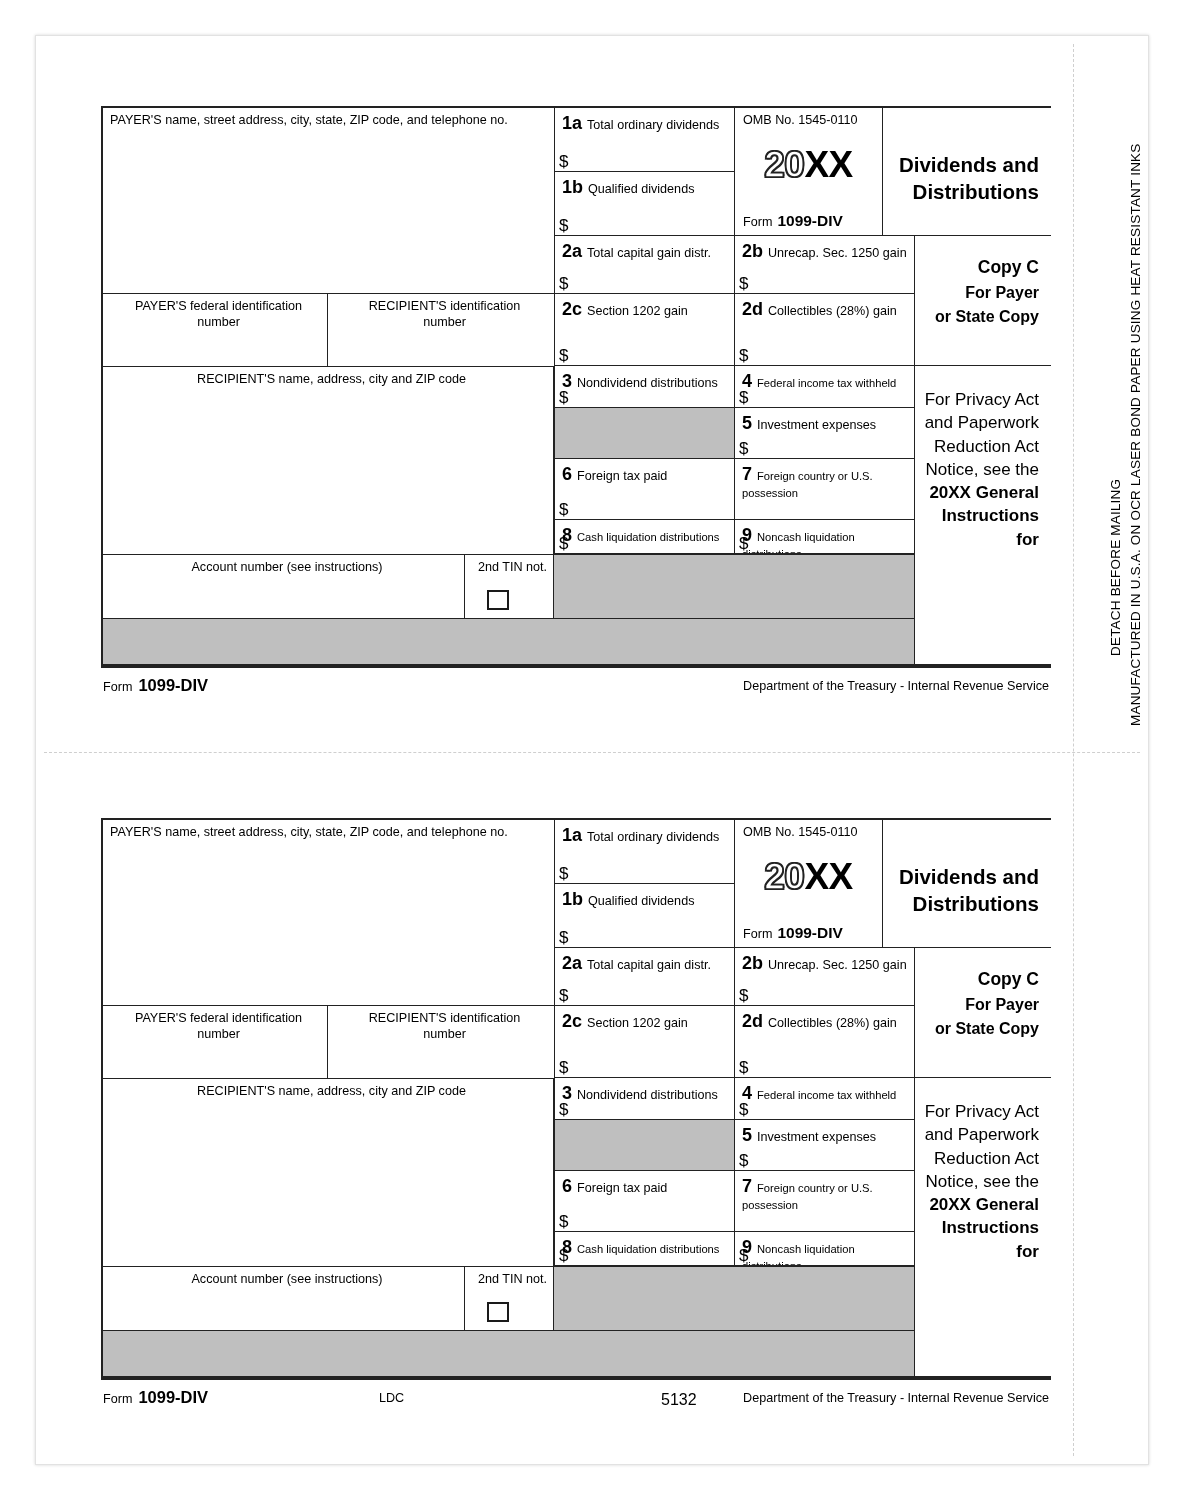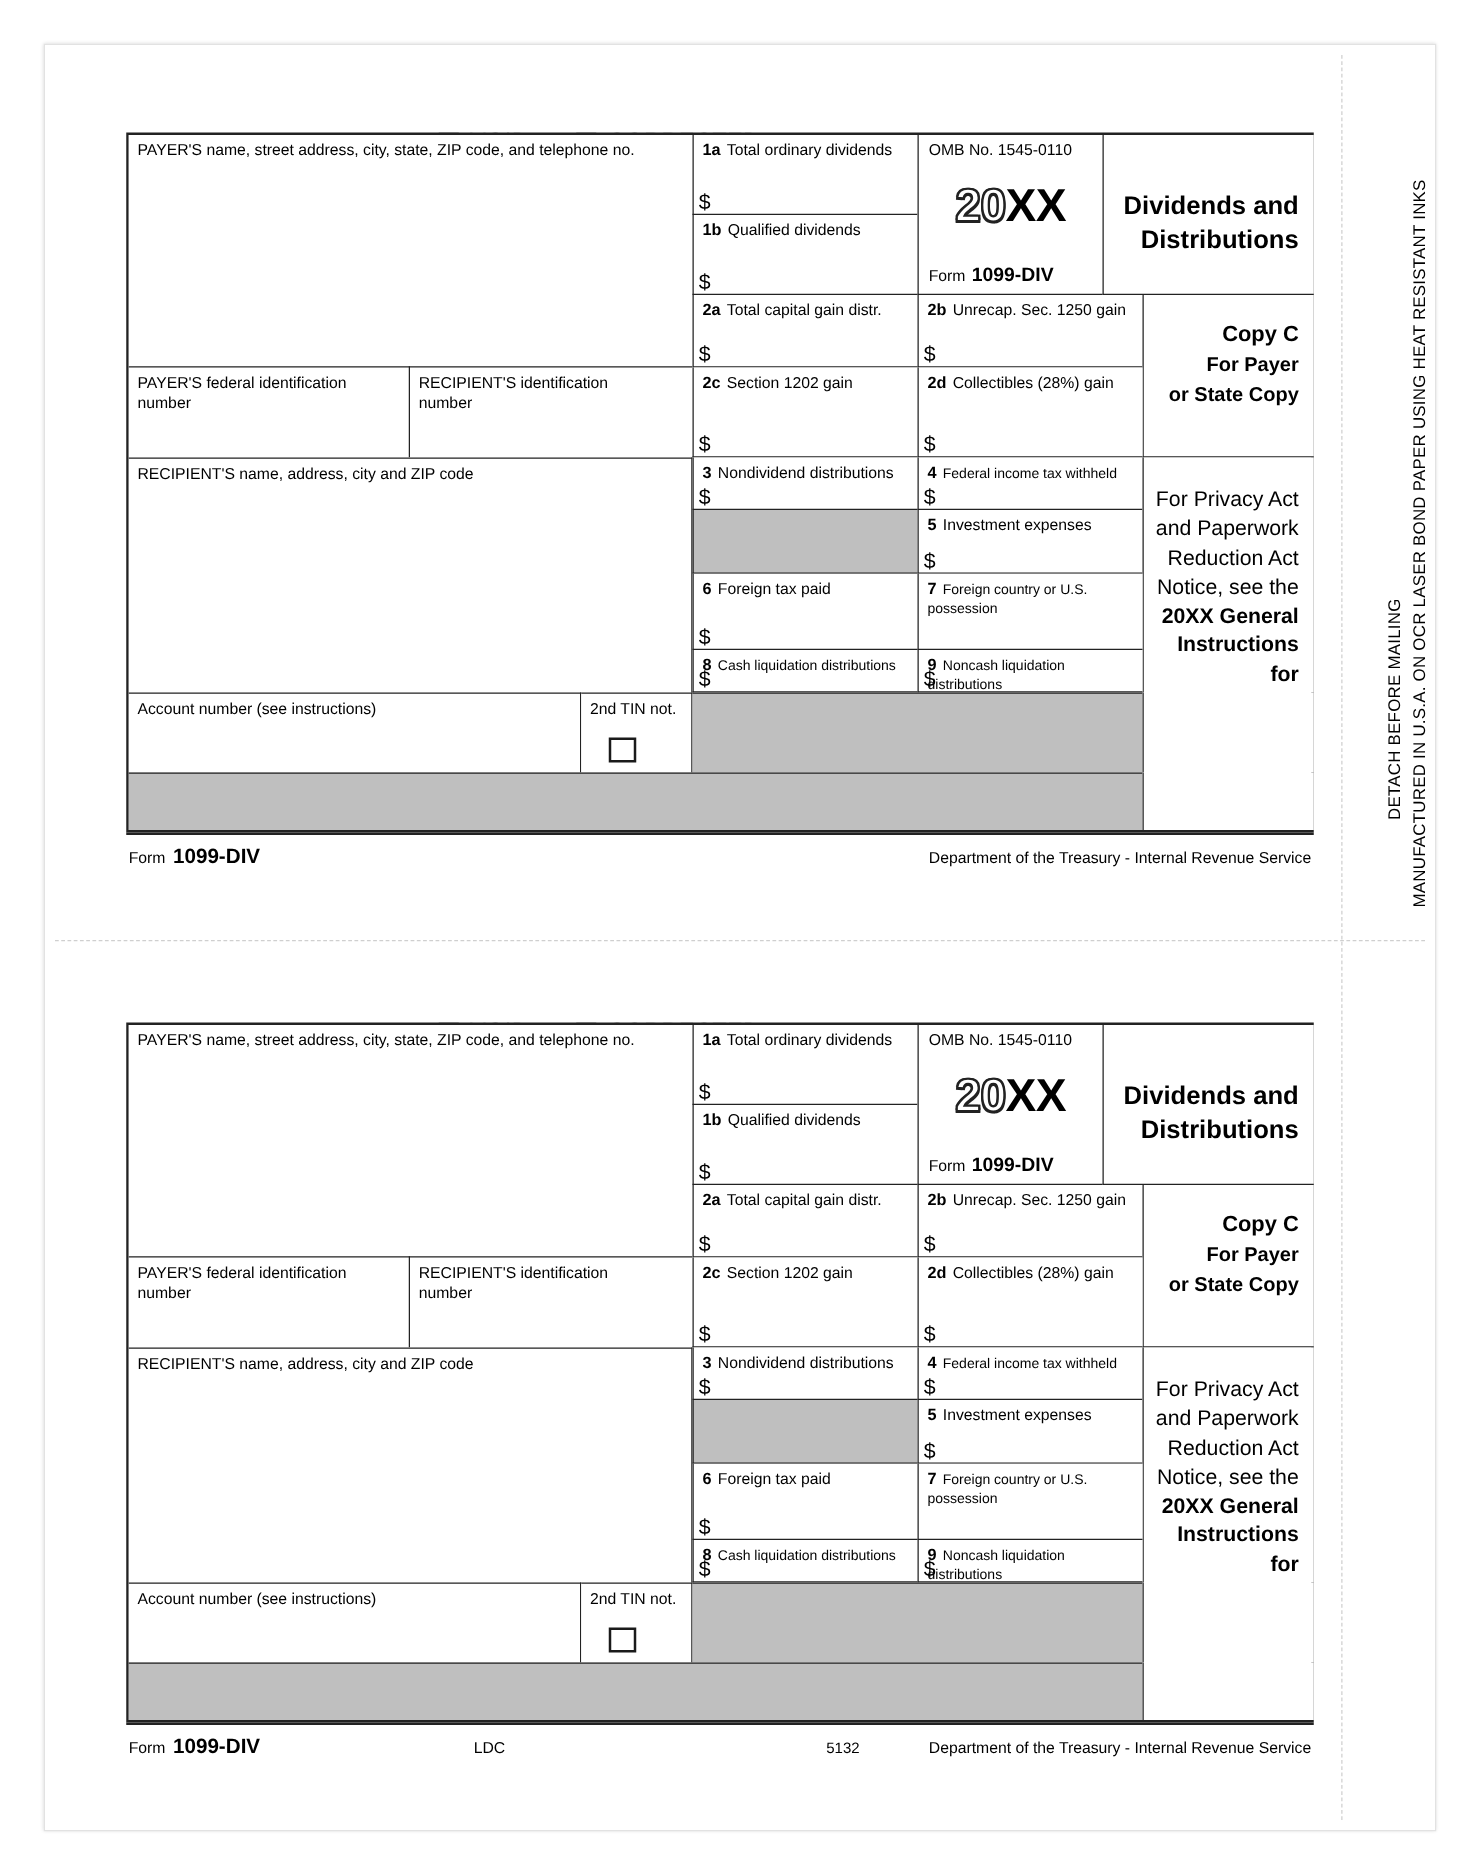--- a/index.html
+++ b/index.html
@@ -96,37 +96,37 @@
     background: #fff;
     padding-left: 36px;
   }
 
   .cell {
     position: absolute;
     box-sizing: border-box;
     background: #fff;
     overflow: hidden;
   }
-  .bt { border-top: 1.6px solid #222; }
+  .bt { border-top: 1.6px solid #222; text-align: center; }
   .bl { border-left: 1.6px solid #222; }
   .br { border-right: 1.6px solid #222; }
   .bb { border-bottom: 1.6px solid #222; }
 
   .shaded { background: #bfbfbf; }
 
   .lbl {
     font-size: 12.6px;
     line-height: 1.28;
     padding: 4px 0 0 7px;
     display: block;
   }
   .lbl.small { font-size: 11.2px; }
   .num {
     font-weight: bold;
-    font-size: 13px;
+    font-size: 18px;
     margin-right: 5px;
   }
   .dollar {
     position: absolute;
     left: 4px;
     bottom: 1px;
     font-size: 17px;
     font-weight: normal;
     line-height: 1;
   }
@@ -197,21 +197,21 @@
   }
   .footer .f-left {
     position: absolute; left: 2px; top: 8px;
     font-size: 12.6px;
   }
   .footer .f-left b { font-size: 16.5px; margin-left: 6px; }
   .footer .f-mid1 {
     position: absolute; left: 278px; top: 11px; font-size: 12.6px;
   }
   .footer .f-mid2 {
-    position: absolute; left: 560px; top: 11px; font-size: 12px;
+    position: absolute; left: 560px; top: 11px; font-size: 16px;
   }
   .footer .f-right {
     position: absolute; right: 2px; top: 11px; font-size: 12.6px; margin-left: 28px;
   }
 
   .tin-check {
     position: absolute;
     left: 22px;
     bottom: 8px;
     width: 22px; height: 20px;

